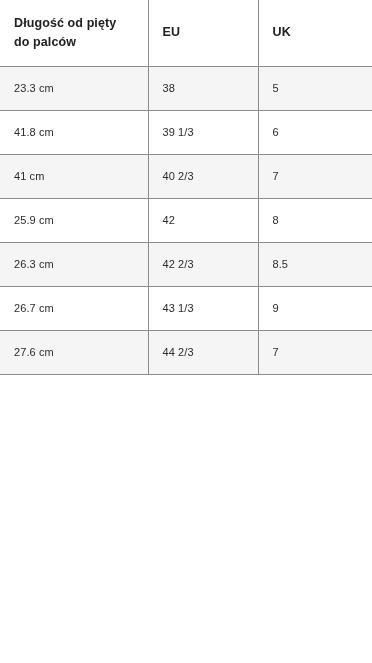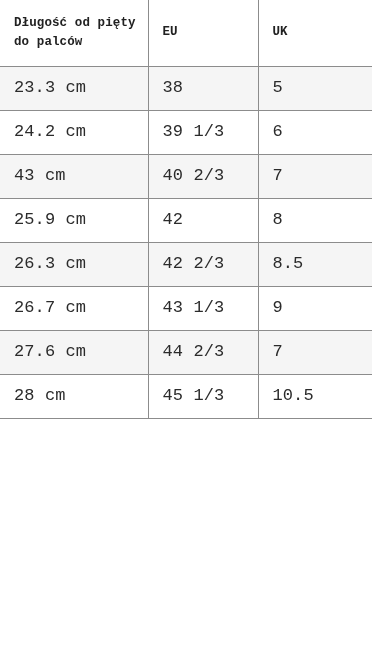--- a/index.html
+++ b/index.html
@@ -14,21 +14,20 @@
     font-family: "Liberation Sans", sans-serif;
     color: #2b2b2b;
     -webkit-font-smoothing: antialiased;
   }
 
   #size-table {
     width: 372px;
     border-collapse: collapse;
     table-layout: fixed;
     font-size: 12px;
-    font-family: Liberation Mono, monospace;
   }
 
   
   #size-table col.c-len { width: 148px; }
   #size-table col.c-eu  { width: 110px; }
   #size-table col.c-uk  { width: 114px; }
 
   #size-table th,
   #size-table td {
     text-align: left;
@@ -50,21 +49,21 @@
     font-size: 12.5px;
     line-height: 19px;
     color: #212121;
     letter-spacing: 0.1px;
     vertical-align: middle;
   }
 
   #size-table tbody td {
     height: 44px;
     font-weight: normal;
-    font-size: 17px;
+    font-size: 11px;
     line-height: 16px;
     color: #2b2b2b;
     letter-spacing: 0.1px;
   }
 
   
   #size-table tbody tr:nth-child(odd) td { background: #f5f5f5; }
   #size-table tbody tr:nth-child(even) td { background: #ffffff; }
 
   .hdr-line { display: block; }
@@ -88,26 +87,26 @@
       <th>UK</th>
     </tr>
   </thead>
   <tbody id="table-body">
       <tr>
         <td>23.3 cm</td>
         <td>38</td>
         <td>5</td>
       </tr>
       <tr>
-        <td>24.2 cm</td>
+        <td>41.8 cm</td>
         <td>39 1/3</td>
         <td>6</td>
       </tr>
       <tr>
-        <td>43 cm</td>
+        <td>41 cm</td>
         <td>40 2/3</td>
         <td>7</td>
       </tr>
       <tr>
         <td>25.9 cm</td>
         <td>42</td>
         <td>8</td>
       </tr>
       <tr>
         <td>26.3 cm</td>
@@ -117,19 +116,14 @@
       <tr>
         <td>26.7 cm</td>
         <td>43 1/3</td>
         <td>9</td>
       </tr>
       <tr>
         <td>27.6 cm</td>
         <td>44 2/3</td>
         <td>7</td>
       </tr>
-      <tr>
-        <td>28 cm</td>
-        <td>45 1/3</td>
-        <td>10.5</td>
-      </tr>
     </tbody>
 </table>
 
 </body></html>

